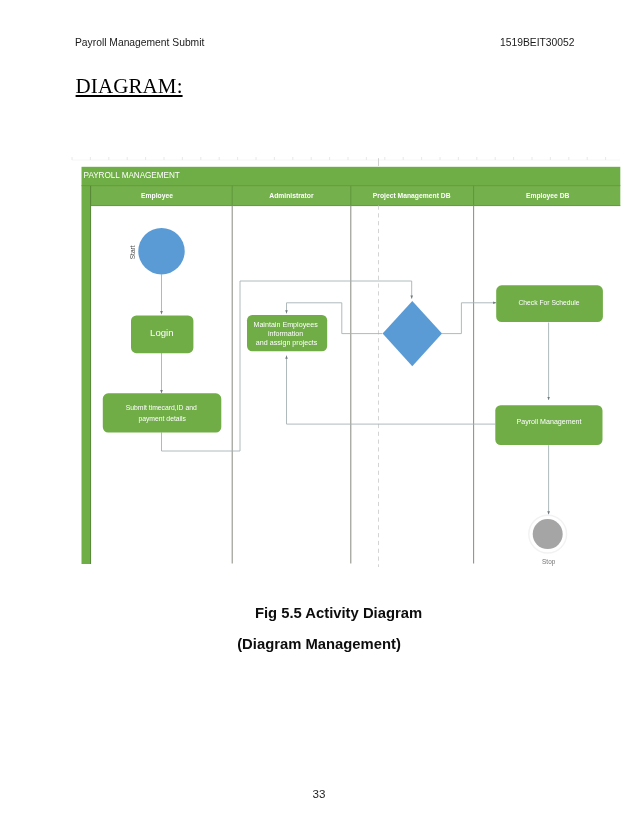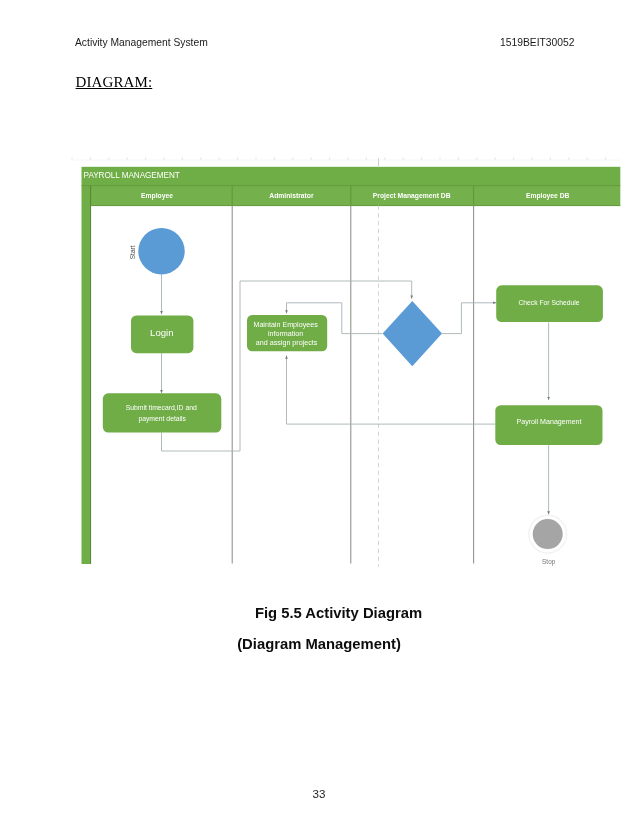--- a/index.html
+++ b/index.html
@@ -4,32 +4,32 @@
 <title>Payroll Management System</title>
 <style>
   html,body{margin:0;padding:0;}
   body{width:638px;height:826px;background:#ffffff;overflow:hidden;
        font-family:"Liberation Sans",sans-serif;-webkit-font-smoothing:antialiased;}
   .page{position:relative;width:638px;height:826px;transform:translateZ(0);}
   .hdr{position:absolute;top:37.2px;font-size:10.3px;color:#1a1a1a;letter-spacing:0;}
   #hdr-left{left:75px;}
   #hdr-right{left:500px;}
   #diagram-title{position:absolute;left:75.6px;top:74.2px;font-family:"Liberation Serif",serif;
-      font-size:15px;color:#000;text-decoration:underline;letter-spacing:.1px;}
+      font-size:21px;color:#000;text-decoration:underline;letter-spacing:.1px;}
   #caption1{position:absolute;left:0;right:0;top:604.6px;text-align:center;font-size:14.8px;font-weight:bold;color:#0d0d0d;padding-left:39px;}
   #caption2{position:absolute;left:0;right:0;top:635.9px;text-align:center;font-size:14.8px;font-weight:bold;color:#0d0d0d;}
   #pageno{position:absolute;left:0;right:0;top:787px;text-align:center;font-size:11.6px;color:#1f1f1f;}
   #diagram{position:absolute;left:71px;top:157px;width:570px;height:425px;}
   #dg{display:block;}
 </style>
 </head>
 <body>
 
 <div class="page">
-  <div class="hdr" id="hdr-left">Activity Management System</div>
+  <div class="hdr" id="hdr-left">Payroll Management Submit</div>
   <div class="hdr" id="hdr-right">1519BEIT30052</div>
   <div id="diagram-title">DIAGRAM:</div>
   <div id="caption1">Fig 5.5 Activity Diagram</div>
   <div id="caption2">(Diagram Management)</div>
   <div id="pageno">33</div>
 
   <div id="diagram">
     <svg id="dg" width="570" height="425" viewBox="0 0 570 425" xmlns="http://www.w3.org/2000/svg" font-family="Liberation Sans, sans-serif">
       <defs>
         <marker id="ah" markerWidth="5" markerHeight="4" refX="3.3" refY="1.5" orient="auto" markerUnits="userSpaceOnUse">

